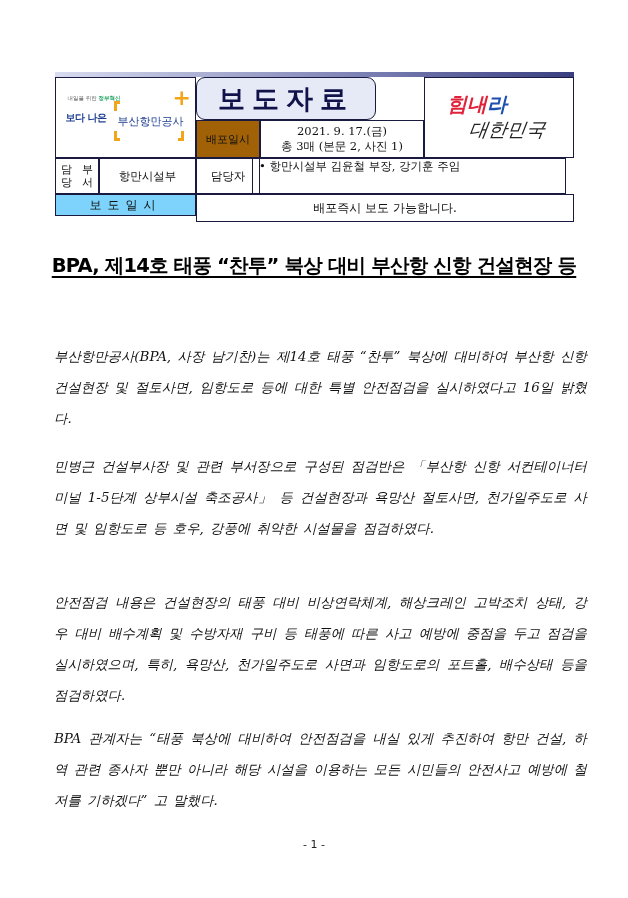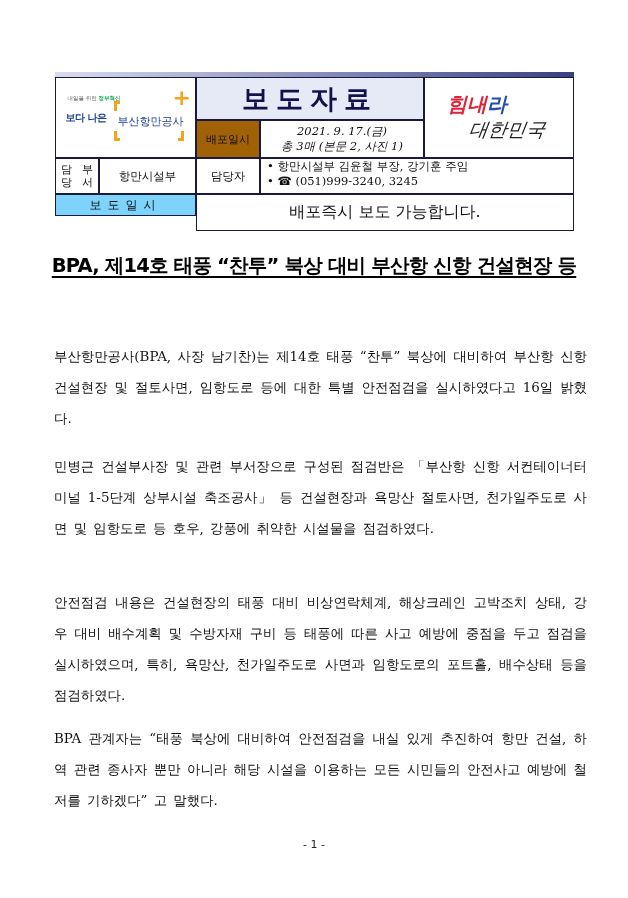--- a/index.html
+++ b/index.html
@@ -5,30 +5,30 @@
     * { margin: 0; padding: 0; box-sizing: border-box; }
     html, body { width: 628px; height: 898px; background: #ffffff; overflow: hidden; }
     body { position: relative; font-family: "DejaVu Serif", serif; color: #111; }
     .topband {
       position: absolute; left: 55px; top: 72px; width: 519px; height: 5px;
       background: linear-gradient(to right, #d9dcef, #7a7fb3 60%, #3a3f80);
     }
     .cell { position: absolute; border: 1px solid #1a1a40; display: flex; align-items: center; justify-content: center; text-align: center; }
 
     .logo-cell { left: 55px; top: 77px; width: 141px; height: 81px; background: #fff; }
-    .title-cell { left: 196px; top: 77px; width: 228px; height: 43px; background: #e6e9f6; }
+    .title-cell { left: 196px; top: 77px; width: 180px; height: 43px; background: #e6e9f6; border-radius: 9px; }
     .emblem-cell { left: 424px; top: 77px; width: 150px; height: 81px; background: #fff; }
     .dist-label { left: 196px; top: 120px; width: 64px; height: 38px; background: #a16207; font-size: 11px; }
-    .dist-value { left: 260px; top: 120px; width: 164px; height: 38px; background: #fff; font-size: 11.5px; flex-direction: column; line-height: 15px; font-style: italic; }
+    .dist-value { left: 260px; top: 120px; width: 164px; height: 38px; background: #fff; font-size: 11.5px; flex-direction: column; line-height: 15px; }
     .dept-label { left: 55px; top: 158px; width: 44px; height: 36px; font-size: 11px; line-height: 13px; }
     .dept-value { left: 99px; top: 158px; width: 97px; height: 36px; font-size: 11.5px; }
     .contact-label { left: 196px; top: 158px; width: 64px; height: 36px; font-size: 11.5px; }
-    .contact-value { left: 260px; top: 158px; width: 314px; height: 36px; font-size: 11.5px; justify-content: flex-start; padding-left: 6px; flex-direction: column; align-items: flex-start; line-height: 15px; }
+    .contact-value { left: 252px; top: 158px; width: 314px; height: 36px; font-size: 11.5px; justify-content: flex-start; padding-left: 6px; flex-direction: column; align-items: flex-start; line-height: 15px; gap: 6px; }
     .release-label { left: 55px; top: 194px; width: 141px; height: 22px; background: #7dd3fc; font-size: 12px; letter-spacing: 6px; }
-    .release-value { left: 196px; top: 194px; width: 378px; height: 37px; font-size: 16px; }
+    .release-value { left: 196px; top: 194px; width: 378px; height: 28px; font-size: 12px; }
 
     .title-text { font-family: "DejaVu Sans", sans-serif; font-weight: bold; font-size: 27px; letter-spacing: 7px; color: #12124a; }
 
     .logo { position: relative; width: 128px; height: 66px; }
     .logo .small { position: absolute; left: 6px; top: 10px; font-family: "DejaVu Sans", sans-serif; font-size: 5.5px; color: #666; }
     .logo .small b { color: #2aa86a; font-weight: bold; }
     .logo .big { position: absolute; left: 4px; top: 26px; font-family: "DejaVu Sans", sans-serif; font-weight: bold; font-size: 10px; color: #1c3d8f; letter-spacing: -0.5px; }
     .logo .org { position: absolute; left: 56px; top: 29px; font-family: "DejaVu Sans", sans-serif; font-size: 11px; color: #1c3d8f; }
     .logo .br-tl { position: absolute; left: 52px; top: 16px; width: 6px; height: 10px; border-left: 3px solid #f2a51a; border-top: 3px solid #f2a51a; }
     .logo .br-bl { position: absolute; left: 52px; top: 46px; width: 6px; height: 10px; border-left: 3px solid #f2a51a; border-bottom: 3px solid #f2a51a; }
@@ -41,21 +41,21 @@
     .emblem .l1 .b { color: #1c4fb0; }
     .emblem .l2 { position: absolute; left: 30px; top: 30px; font-family: "DejaVu Sans", sans-serif; font-size: 19px; font-style: italic; color: #222; transform: skewX(-8deg); }
 
     .headline {
       position: absolute; left: 30px; top: 248px; width: 568px; text-align: center;
       font-family: "DejaVu Sans", sans-serif; font-weight: bold; font-size: 19.5px; line-height: 35px;
       color: #000; letter-spacing: -0.8px;
     }
     .headline span { text-decoration: underline; text-underline-offset: 4px; text-decoration-thickness: 2px; }
 
-    .body { position: absolute; left: 54px; width: 533px; font-family: "DejaVu Serif", serif; font-size: 13.4px; line-height: 31px; color: #111; text-align: justify; text-align-last: left; word-spacing: 2px; }
+    .body { position: absolute; left: 54px; width: 533px; font-family: "DejaVu Serif", serif; font-size: 13.4px; line-height: 31px; color: #111; text-align: justify; text-align-last: left; word-spacing: 2px; font-style: italic; }
     .p1 { top: 341px; }
     .p2 { top: 451px; }
     .p3 { top: 587px; }
     .p4 { top: 723px; }
 
     .page-num { position: absolute; left: 0; width: 628px; top: 838px; text-align: center; font-family: "DejaVu Sans", sans-serif; font-size: 11px; color: #222; }
   </style>
 </head>
 <body>
 
@@ -91,21 +91,20 @@
 </div>
 
 <div class="cell dept-label">
   <span>담당</span>
   <span>부서</span>
 </div>
 <div class="cell dept-value">항만시설부</div>
 <div class="cell contact-label">담당자</div>
 <div class="cell contact-value">
   <span>• 항만시설부 김윤철 부장, 강기훈 주임</span>
-  <span>• ☎ (051)999-3240, 3245</span>
 </div>
 
 <div class="cell release-label">보도일시</div>
 <div class="cell release-value">배포즉시 보도 가능합니다.</div>
 
 <div class="headline">
   <span>BPA, 제14호 태풍 “찬투” 북상 대비 부산항 신항 건설현장 등</span><br>
 </div>
 
 <p class="body p1"> 부산항만공사(BPA, 사장 남기찬)는 제14호 태풍 “찬투” 북상에 대비하여 부산항 신항 건설현장 및 절토사면, 임항도로 등에 대한 특별 안전점검을 실시하였다고 16일 밝혔다.</p>

